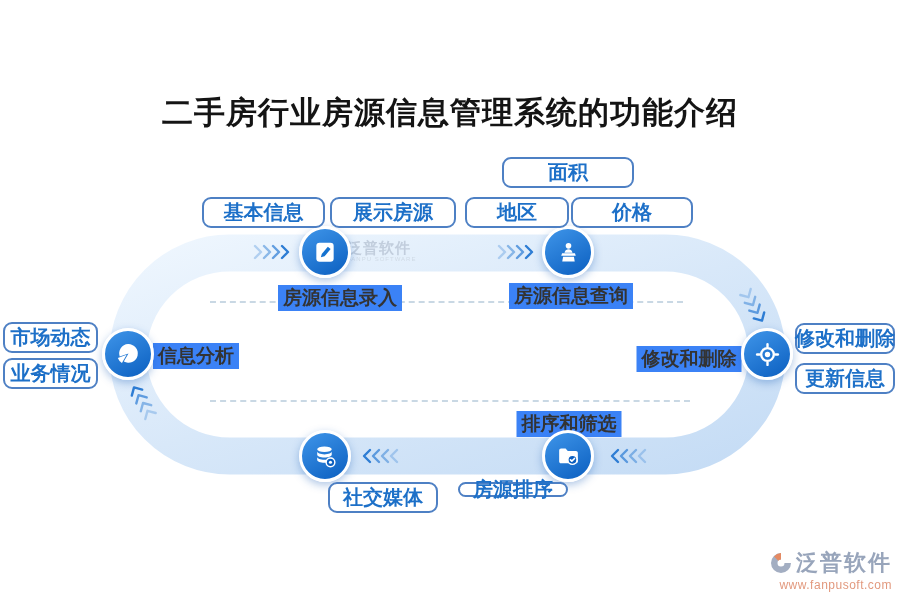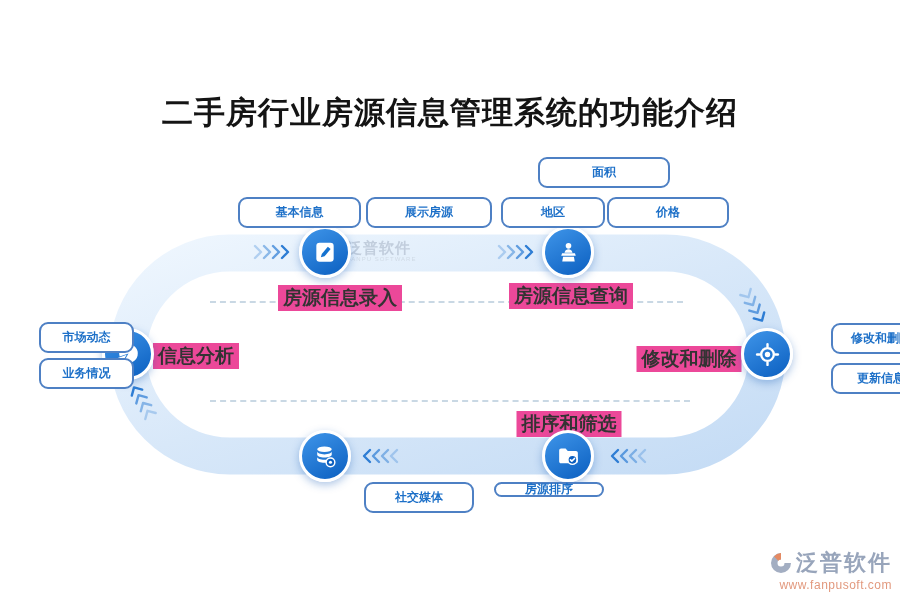--- a/index.html
+++ b/index.html
@@ -9,33 +9,33 @@
   .title{position:absolute;left:0;right:0;top:92px;text-align:center;
          font-size:31px;font-weight:800;color:#141414;letter-spacing:1px;}
 
   .tracksvg{position:absolute;left:0;top:0;z-index:1;}
 
   .dash{position:absolute;border-top:2px dashed #c9d8e4;z-index:2;}
   .dash.d1{left:210px;top:301px;width:473px;}
   .dash.d2{left:210px;top:400px;width:480px;}
 
   .nlabel{position:absolute;color:#333;font-weight:700;font-size:19px;
-          background:#ec4899;padding:0 5px;white-space:nowrap;z-index:3;
+          background:#3b82f6;padding:0 5px;white-space:nowrap;z-index:3;
           transform:translateX(-50%);}
 
   .node{position:absolute;width:52px;height:52px;border-radius:50%;
         background:linear-gradient(150deg,#3f95e9,#0b5fc0);
         border:3px solid #fff;box-sizing:border-box;
         box-shadow:0 3px 8px rgba(20,90,180,.35);
         display:flex;align-items:center;justify-content:center;z-index:4;}
 
   .tag{position:absolute;background:#fff;border:2px solid #4e80c4;border-radius:9px;
-       color:#1d70c8;font-weight:700;font-size:12px;box-sizing:border-box;
+       color:#1d70c8;font-weight:700;font-size:20px;box-sizing:border-box;
        display:flex;align-items:center;justify-content:center;z-index:5;
-       white-space:nowrap;margin-left:36px;}
+       white-space:nowrap;}
 
   
   .t-basic{left:202px;top:197px;width:123px;height:31px;}
   .t-display{left:330px;top:197px;width:126px;height:31px;}
   .t-area{left:502px;top:157px;width:132px;height:31px;}
   .t-region{left:465px;top:197px;width:104px;height:31px;}
   .t-price{left:571px;top:197px;width:122px;height:31px;}
   .t-market{left:3px;top:322px;width:95px;height:31px;}
   .t-business{left:3px;top:358px;width:95px;height:31px;}
   .t-infomod{left:795px;top:323px;width:100px;height:31px;}

